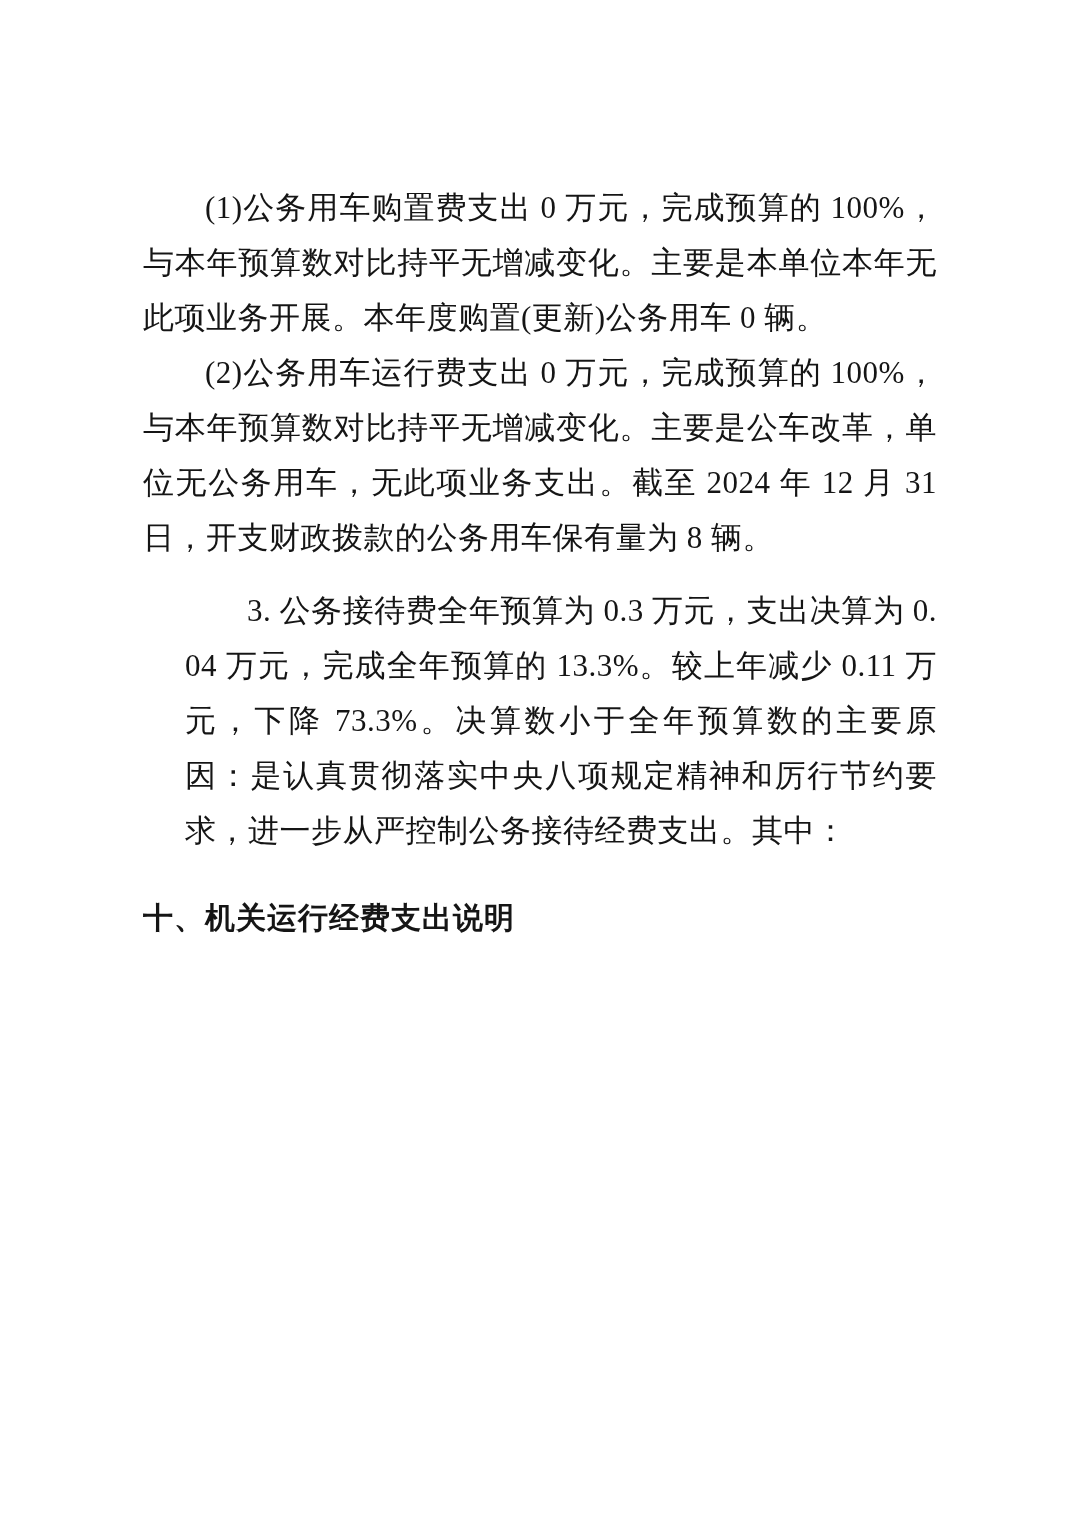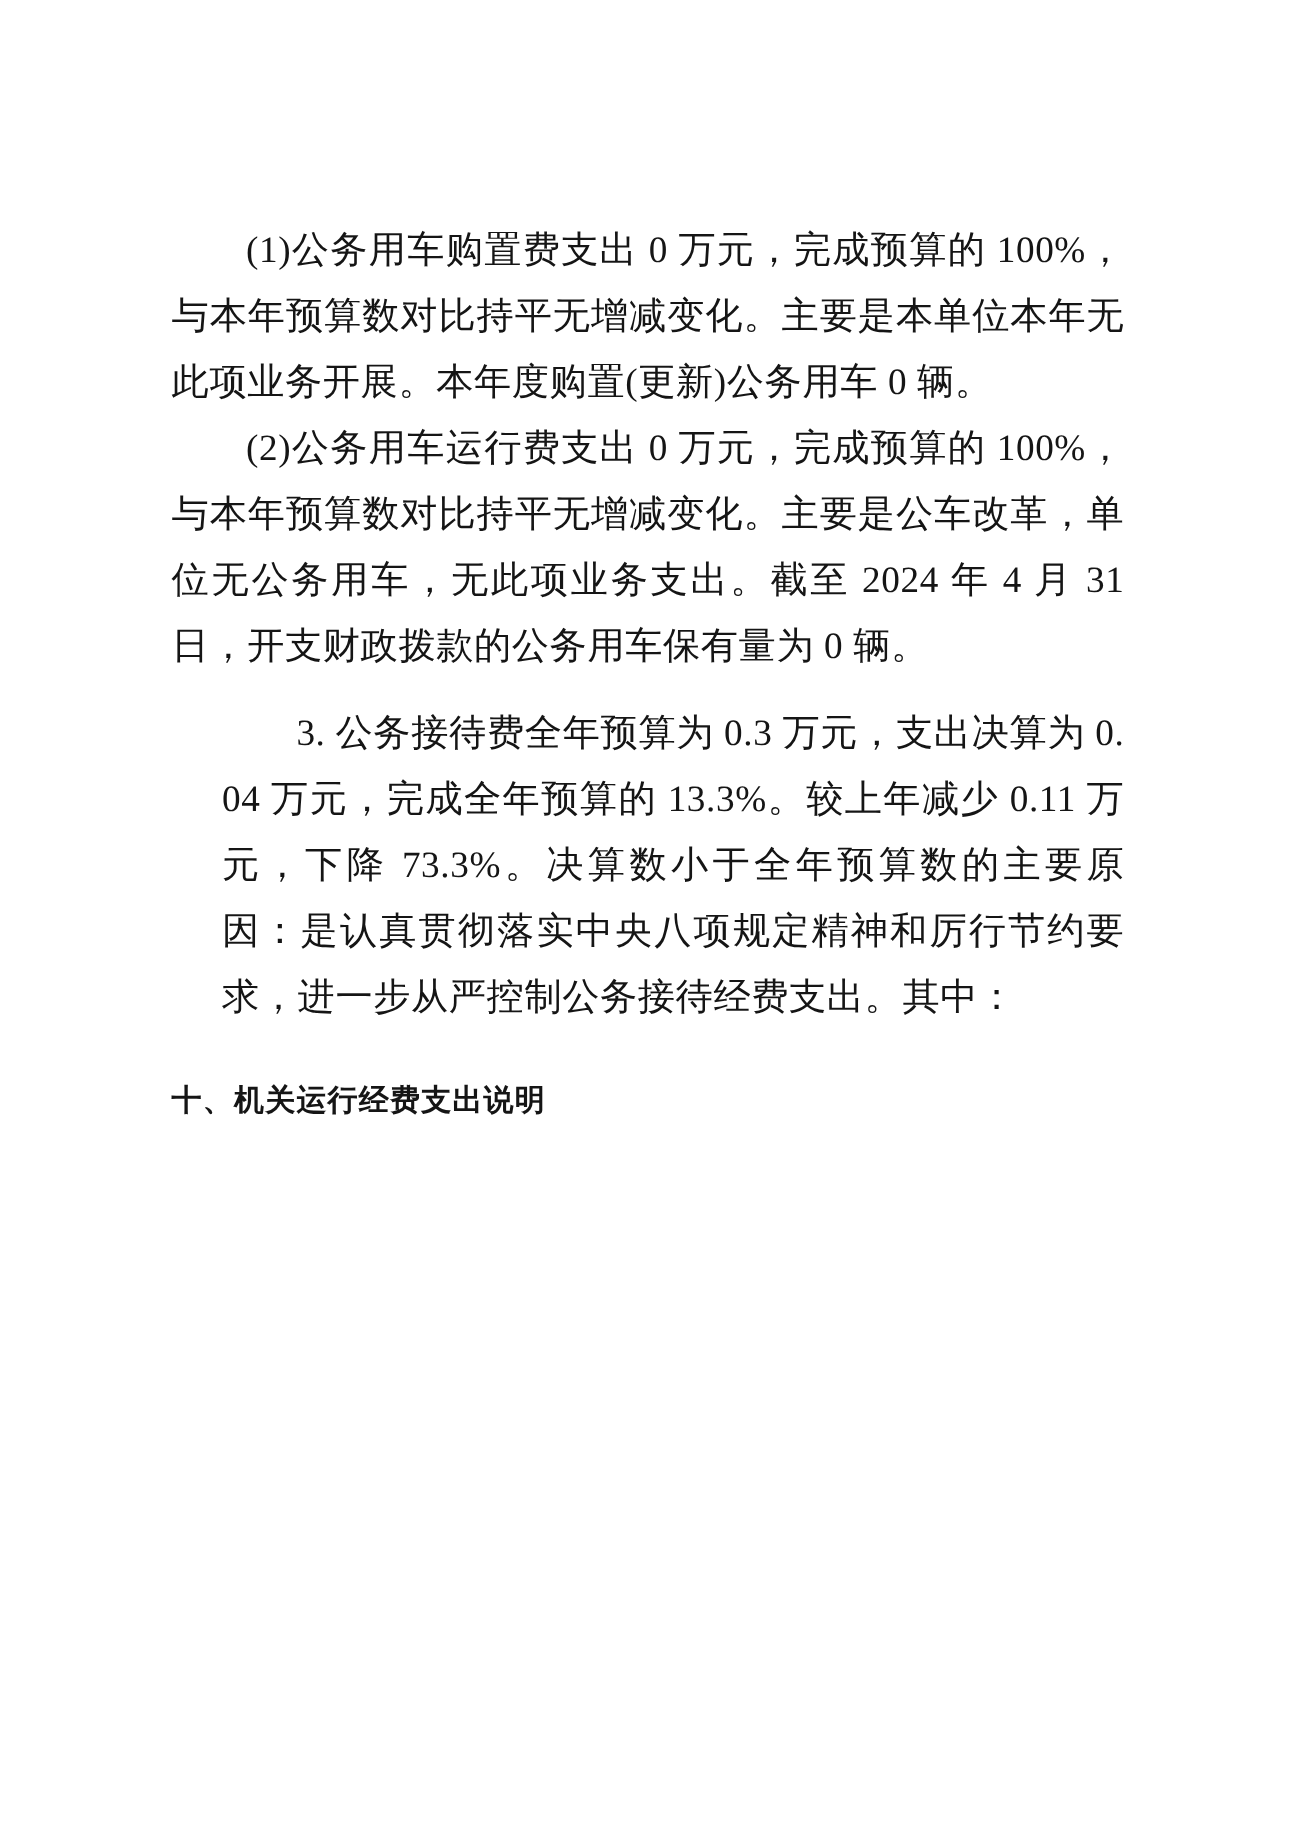--- a/index.html
+++ b/index.html
@@ -24,21 +24,21 @@
     line-height: 55px;
     text-align: justify;
     text-indent: 2em;
     letter-spacing: 0.5px;
     word-break: break-all;
   }
   .para.space-before { margin-top: 18px; margin-left: 42px; }
   .heading {
     font-family: "Liberation Sans", "DejaVu Sans", sans-serif;
     font-weight: 700;
-    font-size: 25px;
+    font-size: 30px;
     line-height: 55px;
     margin-top: 32px;
     margin-bottom: 30px;
     letter-spacing: 1px;
   }
   .page-footer {
     position: absolute;
     top: 1388px;
     left: 0;
     width: 100%;
@@ -49,20 +49,20 @@
     line-height: 26px;
     color: #1a1a1a;
   }
 </style>
 </head>
 <body>
 
 <div class="page">
   <div class="content">
     <p class="para">(1)公务用车购置费支出 0 万元，完成预算的 100%，与本年预算数对比持平无增减变化。主要是本单位本年无此项业务开展。本年度购置(更新)公务用车 0 辆。</p>
-    <p class="para">(2)公务用车运行费支出 0 万元，完成预算的 100%，与本年预算数对比持平无增减变化。主要是公车改革，单位无公务用车，无此项业务支出。截至 2024 年 4 月 31 日，开支财政拨款的公务用车保有量为 0 辆。</p>
+    <p class="para">(2)公务用车运行费支出 0 万元，完成预算的 100%，与本年预算数对比持平无增减变化。主要是公车改革，单位无公务用车，无此项业务支出。截至 2024 年 12 月 31 日，开支财政拨款的公务用车保有量为 8 辆。</p>
     <p class="para space-before">3. 公务接待费全年预算为 0.3 万元，支出决算为 0.04 万元，完成全年预算的 13.3%。较上年减少 0.11 万元，下降 73.3%。决算数小于全年预算数的主要原因：是认真贯彻落实中央八项规定精神和厉行节约要求，进一步从严控制公务接待经费支出。其中：</p>
     <h2 class="heading">十、机关运行经费支出说明</h2>
   </div>
   <div class="page-footer">
     <span class="page-number">23</span>
   </div>
 </div>
 
 </body></html>

